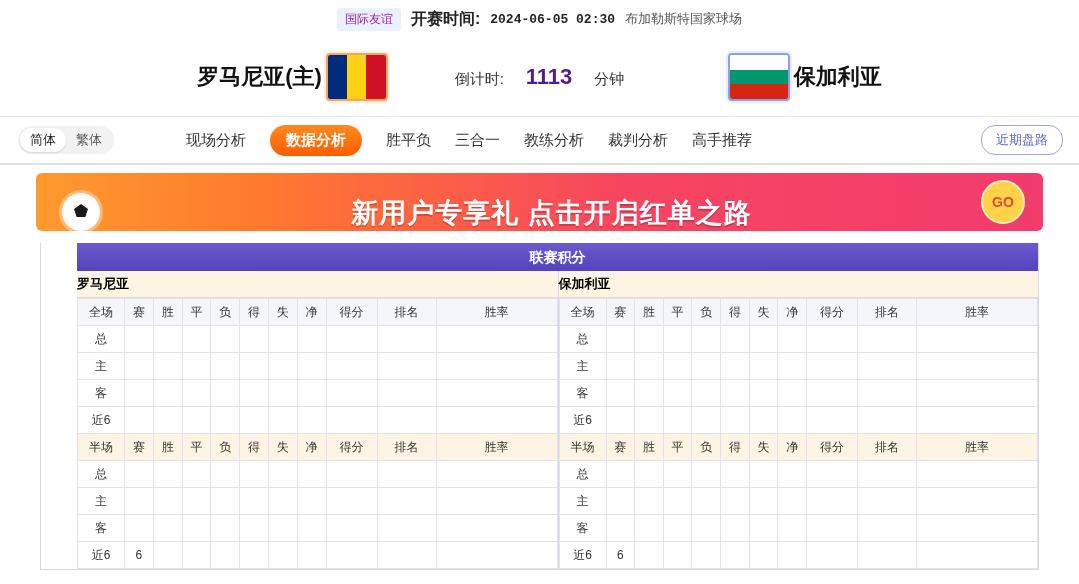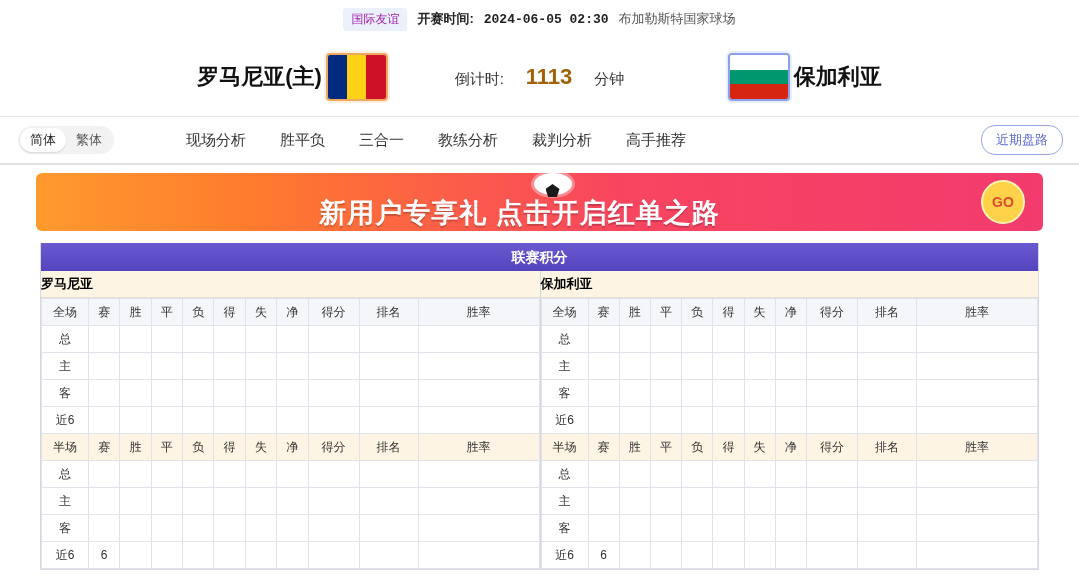--- a/index.html
+++ b/index.html
@@ -26,21 +26,21 @@
     color: #333;
     background: #ffffff;
   }
   .league-tag {
     background: #eaf1fb;
     color: #a21caf;
     font-size: 12px;
     padding: 3px 8px;
     border-radius: 3px;
   }
-  .kick-label { font-weight: bold; color: #222; font-size: 13px; }
+  .kick-label { font-weight: bold; color: #222; font-size: 16px; }
   .kick-time { font-weight: bold; color: #222; font-size: 13px; font-family: Liberation Mono, monospace; }
   .venue { color: #555; font-size: 13px; }
 
   
   .teams {
     height: 78px;
     display: flex;
     align-items: center;
     justify-content: center;
     position: relative;
@@ -80,21 +80,21 @@
     position: absolute;
     left: 50%;
     transform: translateX(-50%);
     font-size: 15px;
     color: #333;
     display: flex;
     align-items: baseline;
     gap: 22px;
   }
   .countdown .num {
-    color: #a16207;
+    color: #4c1d95;
     font-size: 22px;
     font-weight: bold;
   }
 
   
   .navbar {
     height: 46px;
     display: flex;
     align-items: center;
     border-top: 1px solid #e6e6e6;
@@ -118,21 +118,21 @@
     color: #555;
   }
   .lang-toggle .active {
     background: #ffffff;
     color: #222;
     box-shadow: 0 1px 2px rgba(0,0,0,.12);
   }
   .nav-items {
     display: flex;
     align-items: center;
-    gap: 34px;
+    gap: 24px;
     margin-left: 44px;
   }
   .nav-item {
     font-size: 15px;
     color: #333;
     white-space: nowrap;
   }
   .nav-item.active {
     background: #ff6a00;
     background: linear-gradient(180deg,#ff8a21,#ff5c00);
@@ -153,24 +153,23 @@
     padding: 5px 14px;
   }
 
   
   .banner {
     margin: 8px 36px 0 36px;
     height: 58px;
     border-radius: 6px;
     background: linear-gradient(90deg,#ff9a2e 0%, #ff7a2e 22%, #f8455f 58%, #f23b6e 100%);
     display: flex;
-    align-items: center;
+    align-items: flex-end;
     position: relative;
     overflow: hidden;
-    flex-direction: column;
   }
   .banner .ball {
     width: 38px; height: 38px;
     border-radius: 50%;
     background: #fff;
     margin-left: 26px;
     position: relative;
     box-shadow: 0 0 0 3px rgba(255,255,255,.35);
   }
   .banner .ball:before {
@@ -206,20 +205,21 @@
     align-items: center;
     justify-content: center;
     border: 2px solid #fff3b0;
   }
 
   
   .panel {
     margin: 12px 40px 0 40px;
     border: 1px solid #d8d8e2;
     border-top: none;
+    padding-left: 36px;
   }
   .panel-title {
     background: #5b4fc4;
     background: linear-gradient(180deg,#6a5ad0,#5344be);
     color: #fff;
     font-size: 14px;
     font-weight: bold;
     text-align: center;
     height: 28px;
     line-height: 28px;
@@ -309,20 +309,21 @@
   </div>
 </div>
 
 <div class="navbar">
   <div class="lang-toggle">
     <span class="active">简体</span>
     <span>繁体</span>
   </div>
   <div class="nav-items">
     <span class="nav-item">现场分析</span>
+    <span class="nav-item active">数据分析</span>
     <span class="nav-item">胜平负</span>
     <span class="nav-item">三合一</span>
     <span class="nav-item">教练分析</span>
     <span class="nav-item">裁判分析</span>
     <span class="nav-item">高手推荐</span>
   </div>
   <div class="nav-right">近期盘路</div>
 </div>
 
 <div class="banner">

